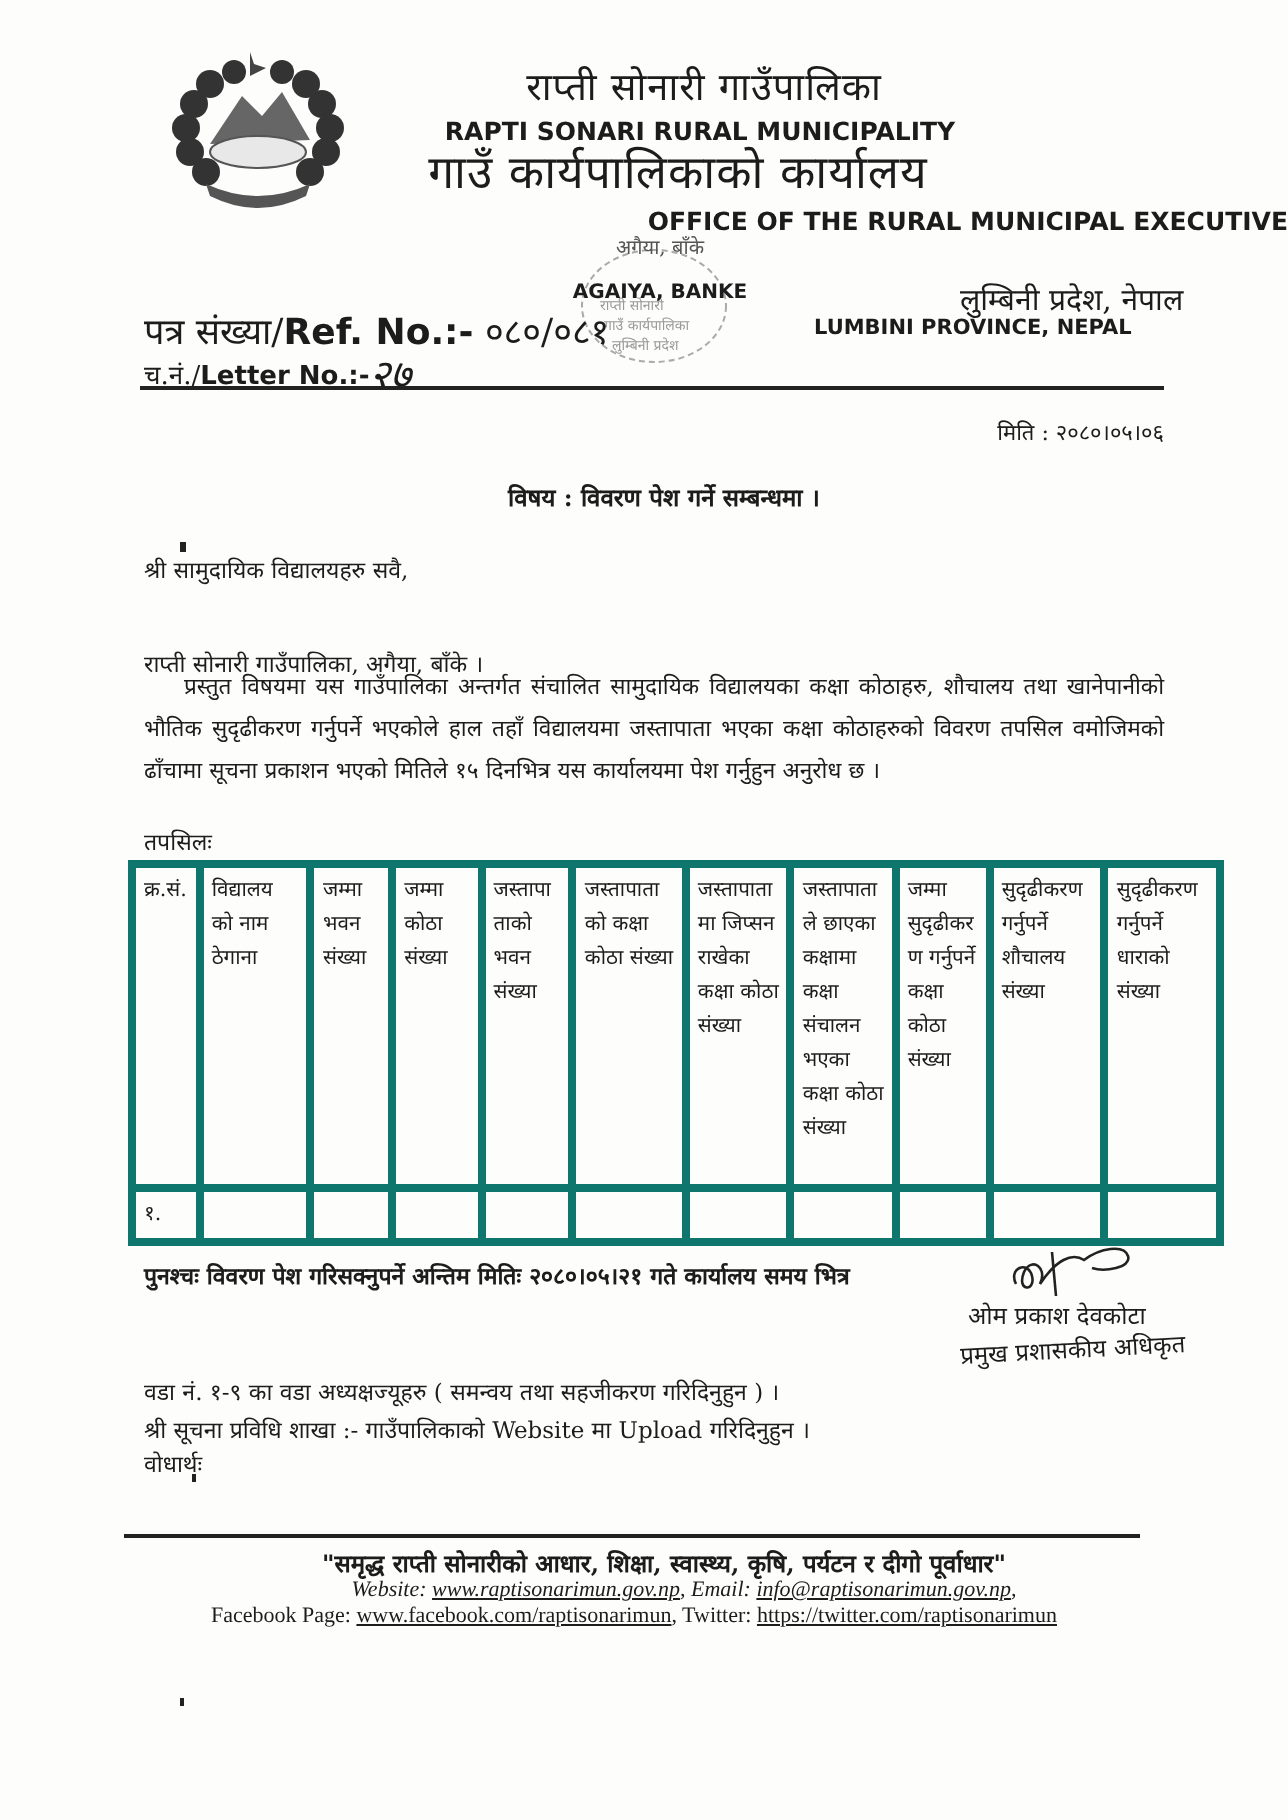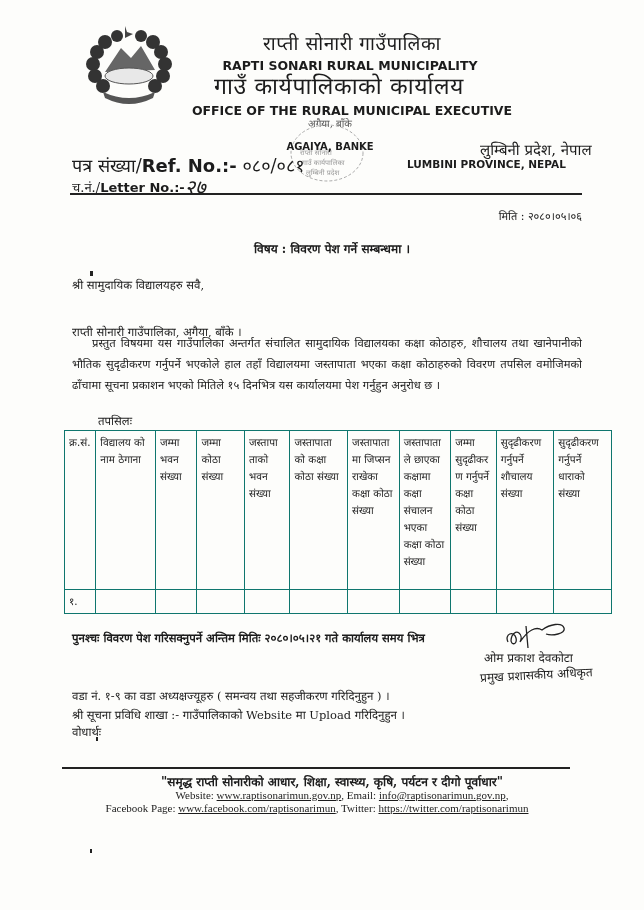--- a/index.html
+++ b/index.html
@@ -6,54 +6,54 @@
   body {
     width:644px; height:910px; background:#fdfdfb; position:relative; overflow:hidden;
     font-family:"DejaVu Serif", serif; color:#1c1c1c;
   }
   .abs { position:absolute; }
   
   #emblem { left:83px; top:22px; width:92px; height:84px; }
   .hd-np1 { left:0; width:644px; top:30px; text-align:center; font-size:19px; padding-left:60px; box-sizing:border-box; letter-spacing:0.5px; }
   .hd-en1 { left:0; width:644px; top:58px; text-align:center; font-family:"DejaVu Sans", sans-serif; font-weight:bold; font-size:12.5px; padding-left:56px; box-sizing:border-box; }
   .hd-np2 { left:0; width:644px; top:69px; text-align:center; font-size:23px; padding-left:34px; box-sizing:border-box; letter-spacing:0.5px; }
-  .hd-en2 { left:0; width:644px; top:103px; text-align:center; font-family:"DejaVu Sans", sans-serif; font-weight:bold; font-size:12.5px; padding-left:60px; box-sizing:border-box; }
+  .hd-en2 { left:0; width:644px; top:103px; text-align:right; font-family:"DejaVu Sans", sans-serif; font-weight:bold; font-size:12.5px; padding-left:60px; box-sizing:border-box; }
   #stamp { left:278px; top:113px; width:98px; height:70px; }
   .stamp-loc-np { left:285px; top:116px; width:90px; text-align:center; font-size:10px; color:#555; }
   .stamp-loc-en { left:285px; top:141px; width:90px; text-align:center; font-family:"DejaVu Sans", sans-serif; font-weight:bold; font-size:10px; }
   .ref { left:72px; top:153px; font-size:18px; }
   .ref b, .letter b { font-family:"DejaVu Sans", sans-serif; }
   .letter { left:72px; top:171px; font-size:13px; }
   .scribble { font-family:"DejaVu Serif", serif; font-style:italic; font-size:20px; position:relative; top:2px; }
   .prov-np { left:480px; top:139px; font-size:15px; }
   .prov-en { left:407px; top:158px; font-family:"DejaVu Sans", sans-serif; font-weight:bold; font-size:10.5px; }
   .rule { left:70px; width:512px; top:193px; height:2px; background:#222; }
   .date { right:62px; top:208px; font-size:11px; }
   
   .subject { left:0; width:644px; top:240px; text-align:center; font-size:12px; font-weight:bold; padding-left:20px; box-sizing:border-box; }
   .addr1 { left:72px; top:277px; font-size:11.5px; }
   .addr2 { left:72px; top:296px; font-size:11.5px;margin-top:28px; }
   .para { left:72px; top:333px; width:510px; font-size:11.3px; line-height:21px; text-indent:20px; text-align:justify; }
-  .tapasil { left:72px; top:413px; font-size:11.5px;margin-left:26px; }
+  .tapasil { left:72px; top:413px; font-size:11.5px; }
   
   table.grid { position:absolute; left:64px; top:430px; width:548px; border-collapse:collapse; font-size:10.3px; }
-  table.grid th, table.grid td { border:1px solid #0f766e; vertical-align:top; text-align:left; font-weight:normal; padding:3px 4px; line-height:17px;margin-left:34px; }
+  table.grid th, table.grid td { border:4px solid #0f766e; vertical-align:top; text-align:left; font-weight:normal; padding:3px 4px; line-height:17px;margin-left:34px; }
   table.grid th { height:152px; }
   table.grid td { height:14px; }
   
   .puna { left:72px; top:630px; font-size:11.5px; font-weight:bold; }
   #sig { left:502px; top:620px; width:70px; height:30px; }
   .signer { left:484px; top:649px; font-size:12px; }
   .designation { left:480px; top:666px; font-size:12px; transform:rotate(-3deg); }
   .bodhartha { left:72px; top:708px; font-size:11.5px;margin-top:16px; }
   .cc1 { left:72px; top:688px; font-size:11.5px;text-align:right; }
   .cc2 { left:72px; top:707px; font-size:11.5px; }
   .frule { left:62px; width:508px; top:767px; height:2px; background:#222; }
   .motto { left:0; width:644px; top:773px; text-align:center; font-size:12px; font-weight:bold; padding-left:20px; box-sizing:border-box; }
-  .contact1 { left:0; width:644px; top:789px; text-align:center; font-family:"Liberation Serif", serif; font-size:11px; padding-left:40px; box-sizing:border-box; }
+  .contact1 { left:0; width:644px; top:789px; text-align:center; font-family:"Liberation Serif", serif; font-size:11px; padding-left:40px; box-sizing:border-box;font-style:italic; }
   .contact2 { left:0; width:644px; top:802px; text-align:center; font-family:"Liberation Serif", serif; font-size:11px; padding-right:10px; box-sizing:border-box; }
   .contact1 a, .contact2 a { color:#1c1c1c; text-decoration:underline; }
   .speck { width:3px; height:5px; background:#222; }
 </style>
 </head>
 <body>
 
 <svg id="emblem" class="abs" viewBox="0 0 92 84">
   <g fill="#333">
     <circle cx="14" cy="30" r="7"></circle>

